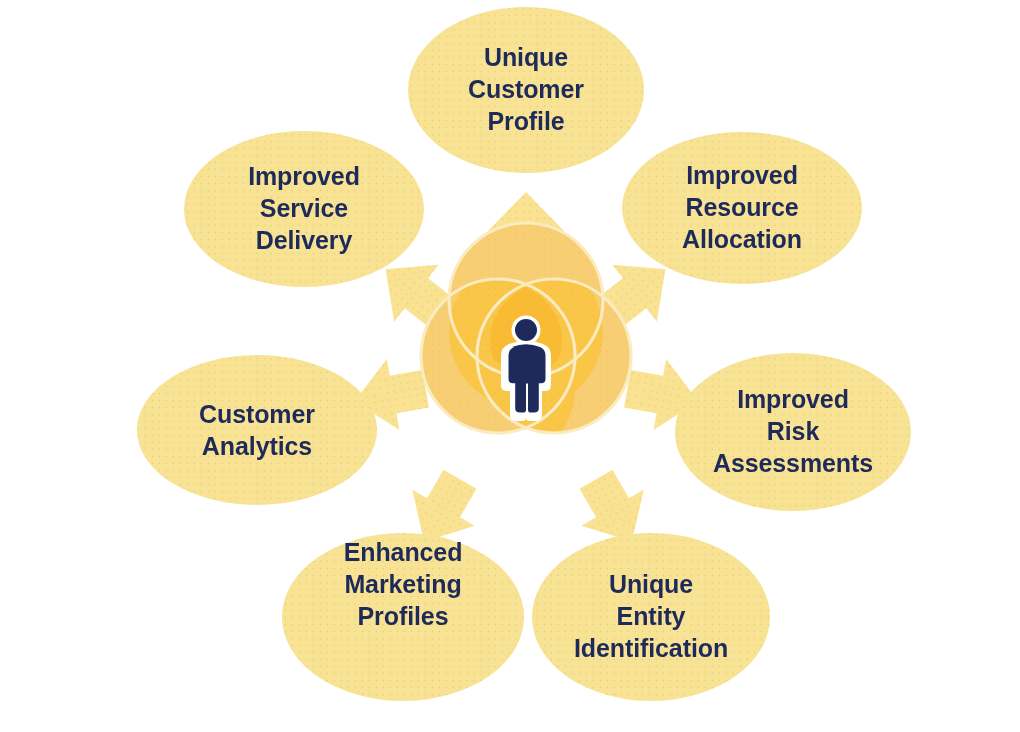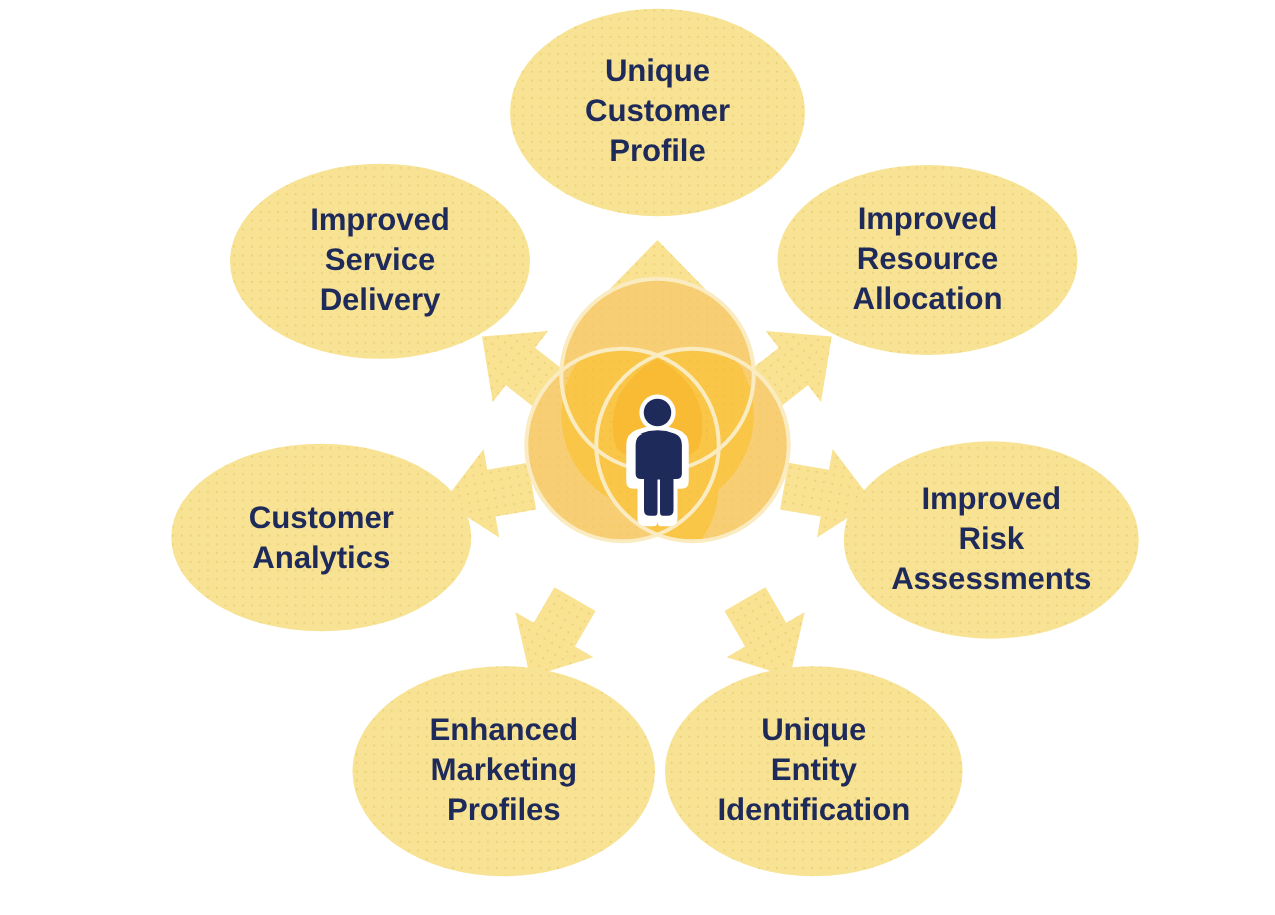--- a/index.html
+++ b/index.html
@@ -166,21 +166,21 @@
 Allocation</div>
 
   <div class="node-label" style="left:664px; top:384px; width:236px; height:96px;">Improved
 Risk
 Assessments</div>
 
   <div class="node-label" style="left:521px; top:569px; width:238px; height:96px;">Unique
 Entity
 Identification</div>
 
-  <div class="node-label" style="left:271px; top:569px; width:242px; height:96px;">Enhanced
+  <div class="node-label" style="left:271px; top:537px; width:242px; height:96px;">Enhanced
 Marketing
 Profiles</div>
 
   <div class="node-label" style="left:126px; top:398px; width:240px; height:66px;">Customer
 Analytics</div>
 
   <div class="node-label" style="left:173px; top:161px; width:240px; height:96px;">Improved
 Service
 Delivery</div>
 

